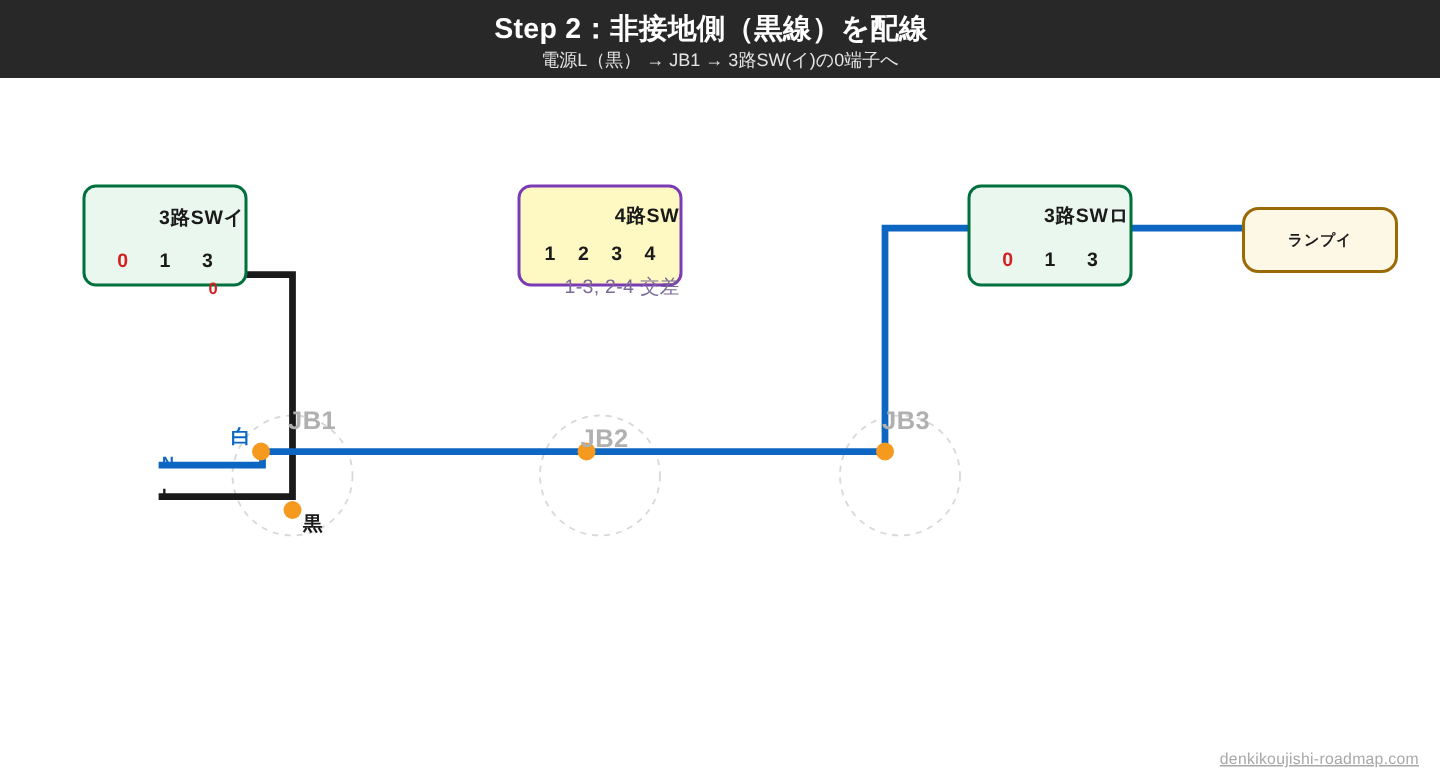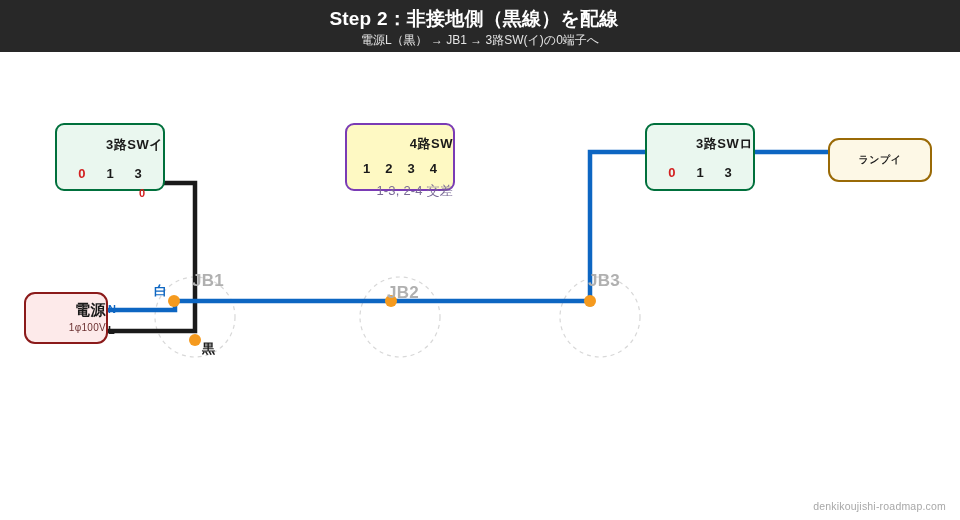--- a/index.html
+++ b/index.html
@@ -161,20 +161,21 @@
   }
 
   
   #footer {
     position: absolute;
     right: 14px;
     bottom: 8px;
     font-size: 10.5px;
     color: #a8a8a8;
     letter-spacing: 0.2px;
+    text-decoration: underline;
   }
 </style>
 </head>
 <body>
 
 <div id="app">
 
   <div id="header">
     <div id="header-title">Step 2：非接地側（黒線）を配線</div>
     <div id="header-subtitle">電源L（黒） → JB1 → 3路SW(イ)の0端子へ</div>
@@ -228,24 +229,20 @@
         <span class="terminal hot">0</span>
         <span class="terminal">1</span>
         <span class="terminal">3</span>
       </div>
     </div>
 
     <div class="node lamp" style="left:828px; top:86px; width:104px; height:44px;">
       <div class="node-title">ランプイ</div>
     </div>
 
-    <div class="node power" style="left:24px; top:240px; width:84px; height:52px; padding-top:7px;">
-      <div class="node-title">電源</div>
-      <div class="power-sub" style="margin-top:2px;">1φ100V</div>
-    </div>
 
     <div class="label term-mark n-mark" style="left:108px; top:251px;">N</div>
     <div class="label term-mark l-mark" style="left:108px; top:272px;">L</div>
 
     <div class="label jb-label" style="left:192px; top:219px;">JB1</div>
     <div class="label jb-label" style="left:387px; top:231px;">JB2</div>
     <div class="label jb-label" style="left:588px; top:219px;">JB3</div>
 
     <div class="label wire-label white-wire" style="left:154px; top:230px;">白</div>
     <div class="label wire-label black-wire" style="left:202px; top:288px;">黒</div>

